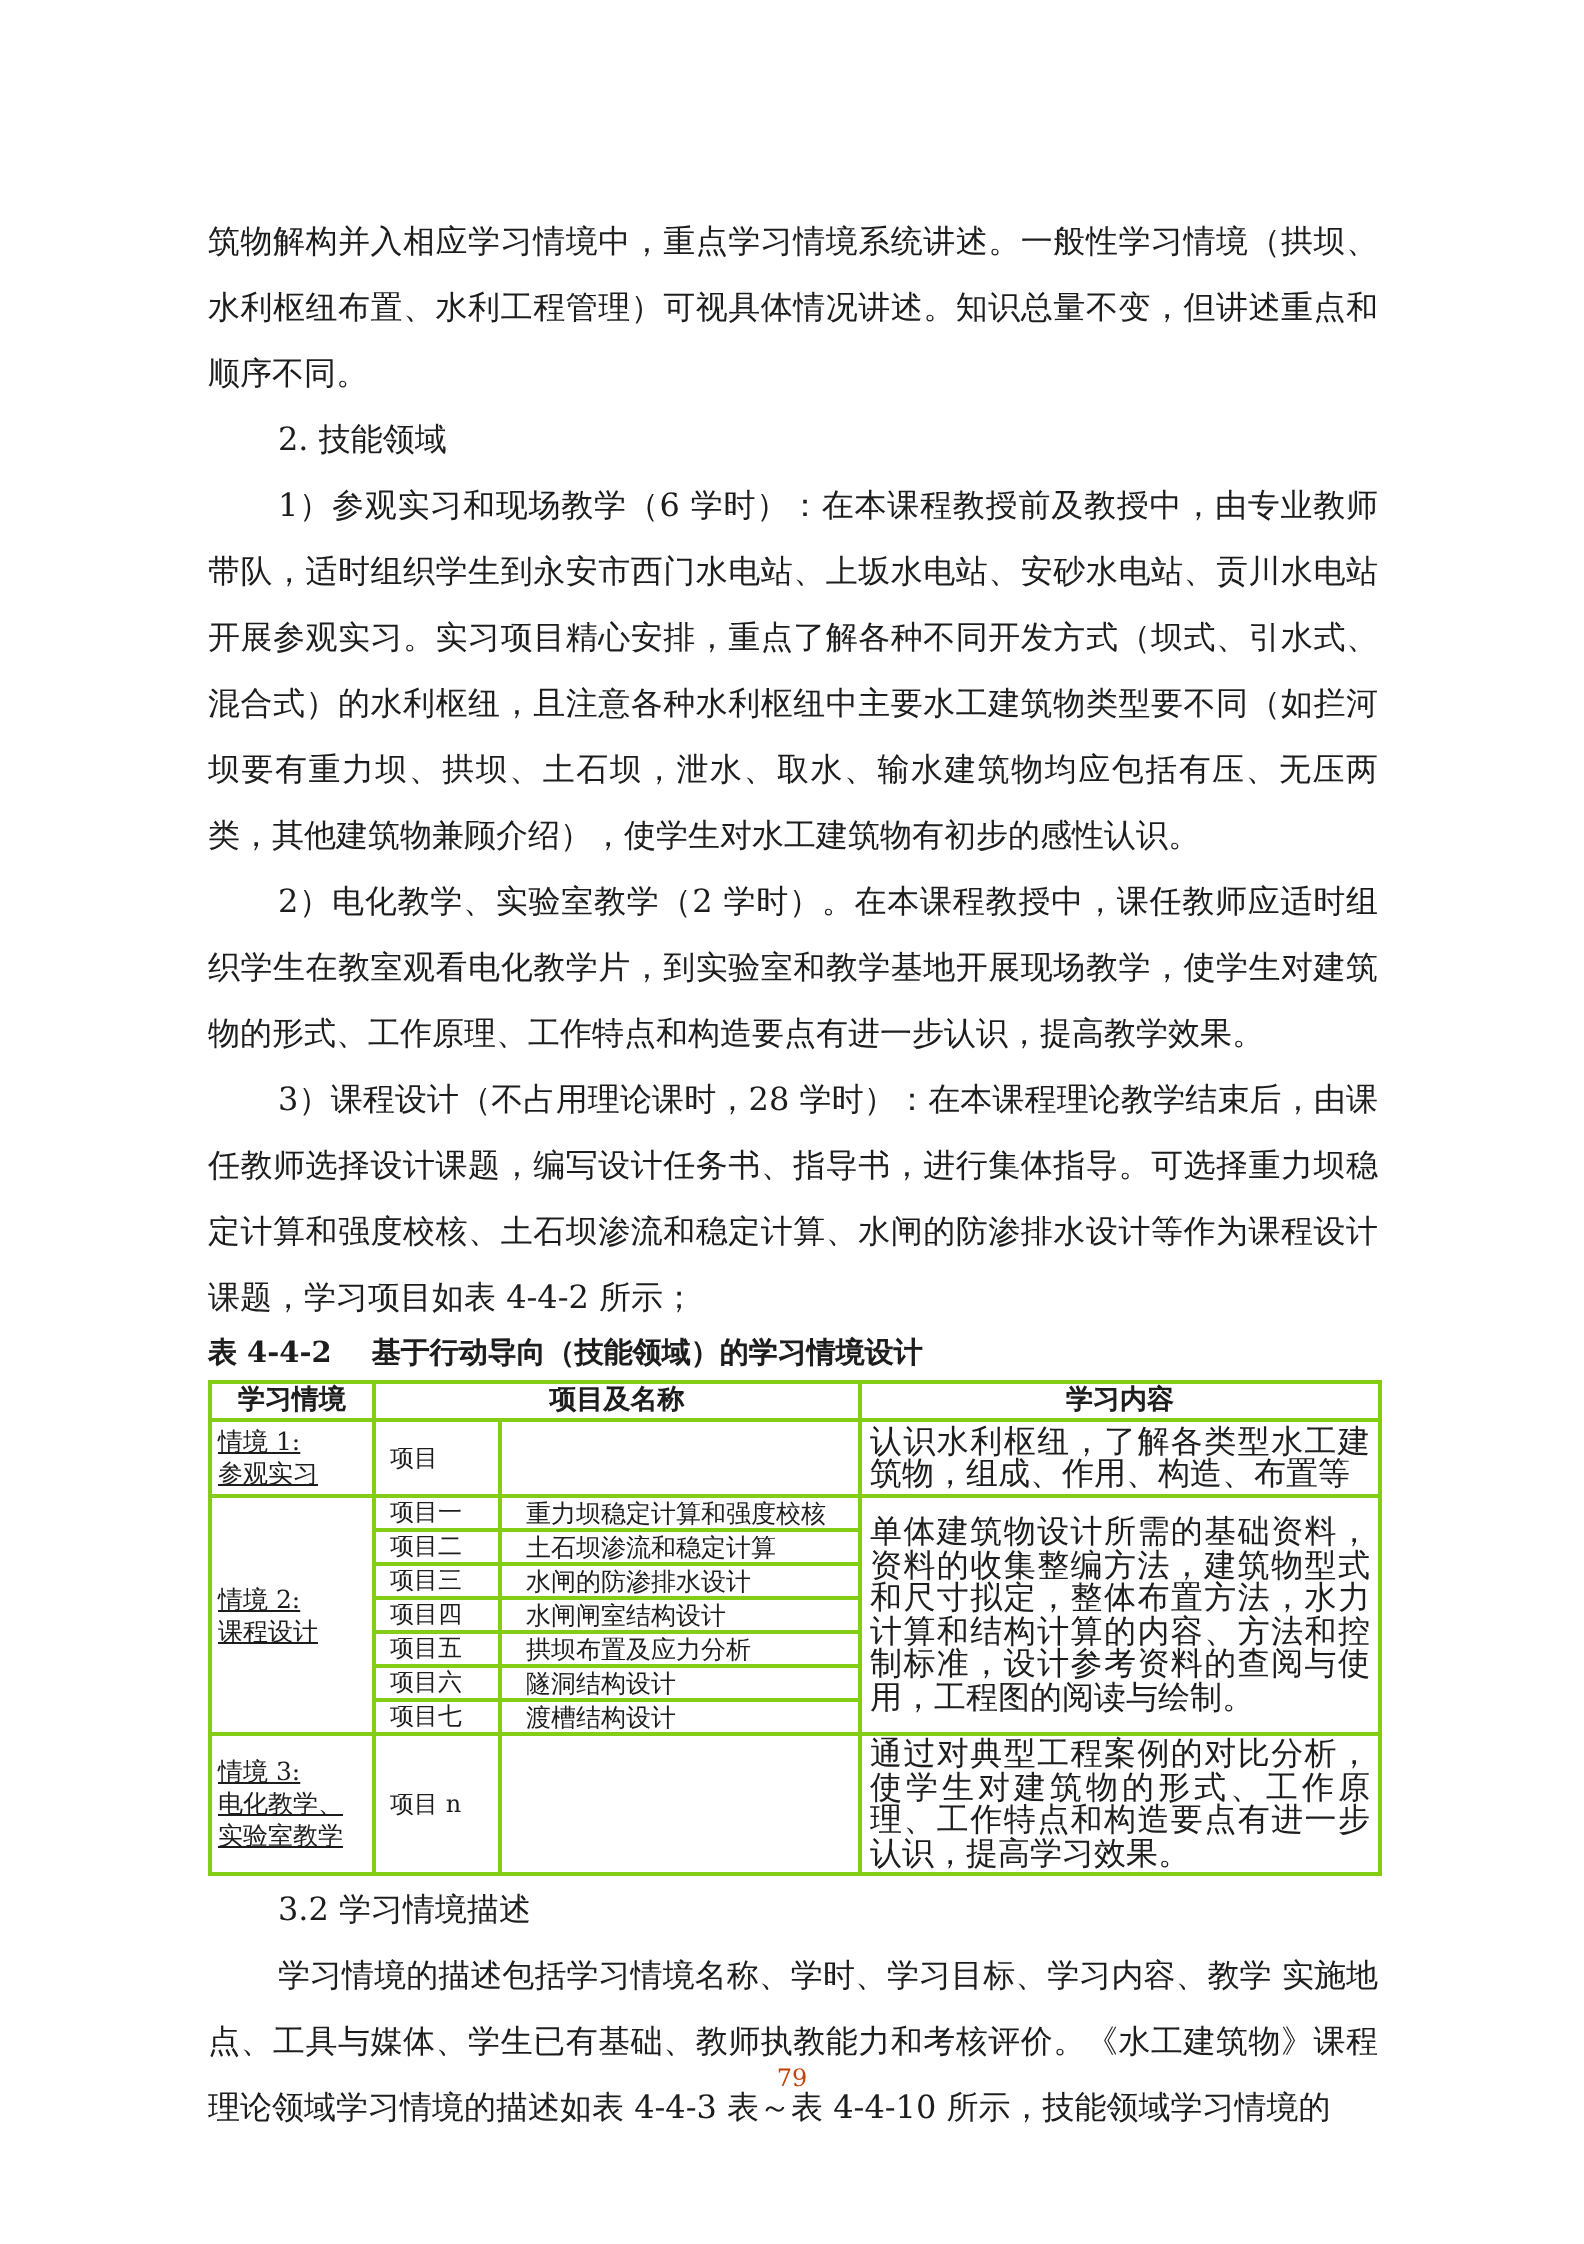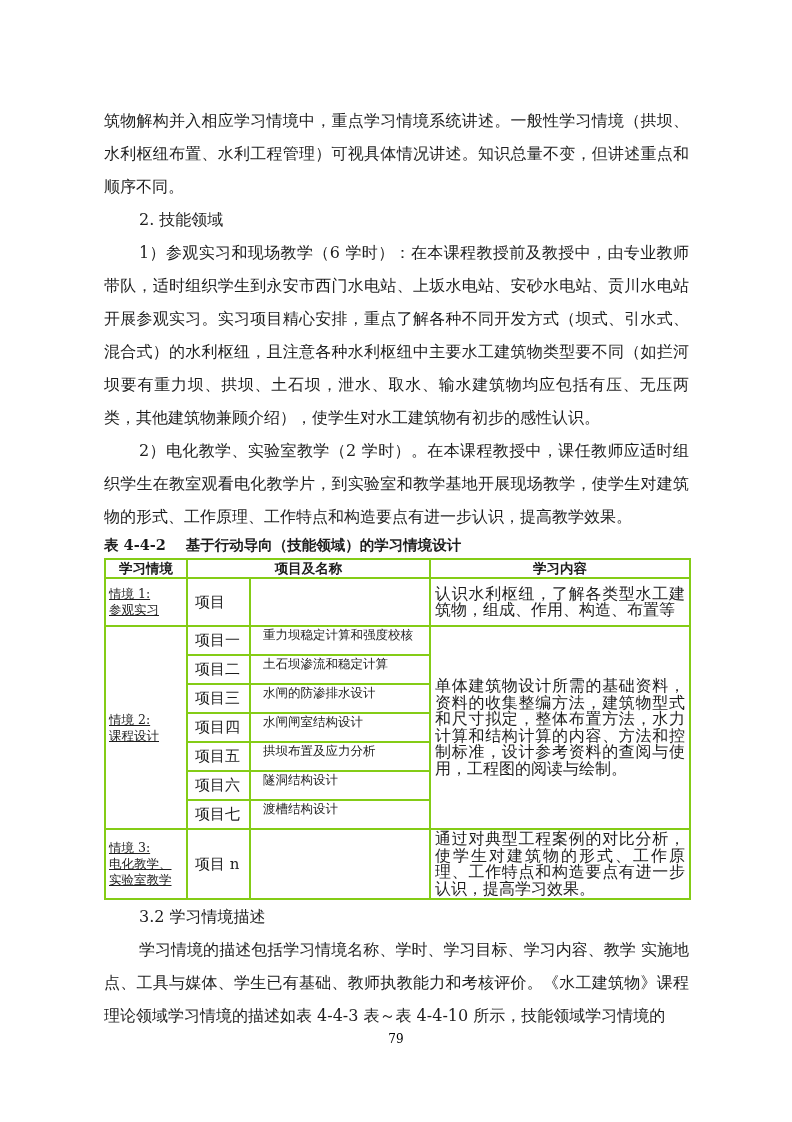--- a/index.html
+++ b/index.html
@@ -50,62 +50,63 @@
     padding:0;
   }
   .sit-cell {
     font-size:12.5px;
     line-height:16px;
     padding:1px 3px;
     vertical-align:middle;
     text-decoration:underline;
   }
   .proj-label {
-    font-size:15px;
+    font-size:12px;
     height:15px; line-height:15px;
     padding:0 0 0 7px;
     vertical-align:middle;
   }
   .proj-name {
     font-size:12.5px;
     height:15px; line-height:15px;
-    padding:0 0 12px 12px;
+    padding:0 0 0 12px;
     vertical-align:middle;
   }
   .content-cell {
     font-size:16px;
     line-height:16.5px;
     padding:1px 4px;
     text-align:justify;
     word-break:break-all;
     vertical-align:middle;
   }
   .row-sit1 td { height:34px; }
   .row-proj td { height:15px;margin-top:44px; }
   .row-sit3 td { height:49px; }
   .after-table { margin-top:4px; }
   .page-number {
     position:absolute;
     left:0; top:1032px;
     width:792px;
     text-align:center;
     font-size:12px;
-    color:#000000;
+    color:#c2410c;
   }
 </style>
 </head>
 <body>
 
 <div class="page">
   <div class="content">
 
     <p class="para">筑物解构并入相应学习情境中，重点学习情境系统讲述。一般性学习情境（拱坝、水利枢纽布置、水利工程管理）可视具体情况讲述。知识总量不变，但讲述重点和顺序不同。</p>
     <p class="para indent">2. 技能领域</p>
     <p class="para indent">1）参观实习和现场教学（6 学时）：在本课程教授前及教授中，由专业教师带队，适时组织学生到永安市西门水电站、上坂水电站、安砂水电站、贡川水电站开展参观实习。实习项目精心安排，重点了解各种不同开发方式（坝式、引水式、混合式）的水利枢纽，且注意各种水利枢纽中主要水工建筑物类型要不同（如拦河坝要有重力坝、拱坝、土石坝，泄水、取水、输水建筑物均应包括有压、无压两类，其他建筑物兼顾介绍），使学生对水工建筑物有初步的感性认识。</p>
     <p class="para indent">2）电化教学、实验室教学（2 学时）。在本课程教授中，课任教师应适时组织学生在教室观看电化教学片，到实验室和教学基地开展现场教学，使学生对建筑物的形式、工作原理、工作特点和构造要点有进一步认识，提高教学效果。</p>
+    <p class="para indent">3）课程设计（不占用理论课时，28 学时）：在本课程理论教学结束后，由课任教师选择设计课题，编写设计任务书、指导书，进行集体指导。可选择重力坝稳定计算和强度校核、土石坝渗流和稳定计算、水闸的防渗排水设计等作为课程设计课题，学习项目如表 4-4-2 所示；</p>
 
     <div class="caption">
       <span class="cap-label">表 4-4-2</span><span>基于行动导向（技能领域）的学习情境设计</span>
     </div>
 
     <table class="sit-table">
       <colgroup>
         <col style="width:82px">
         <col style="width:63px">
         <col style="width:180px">

